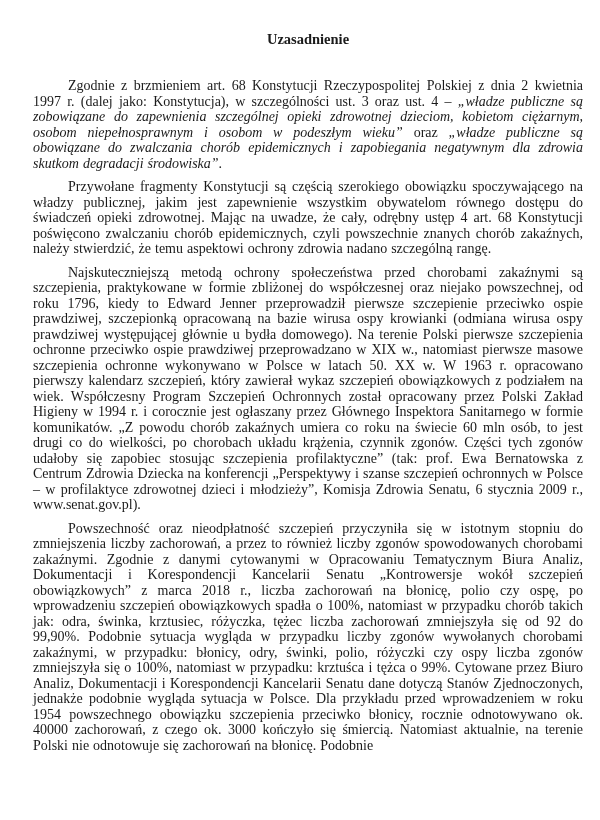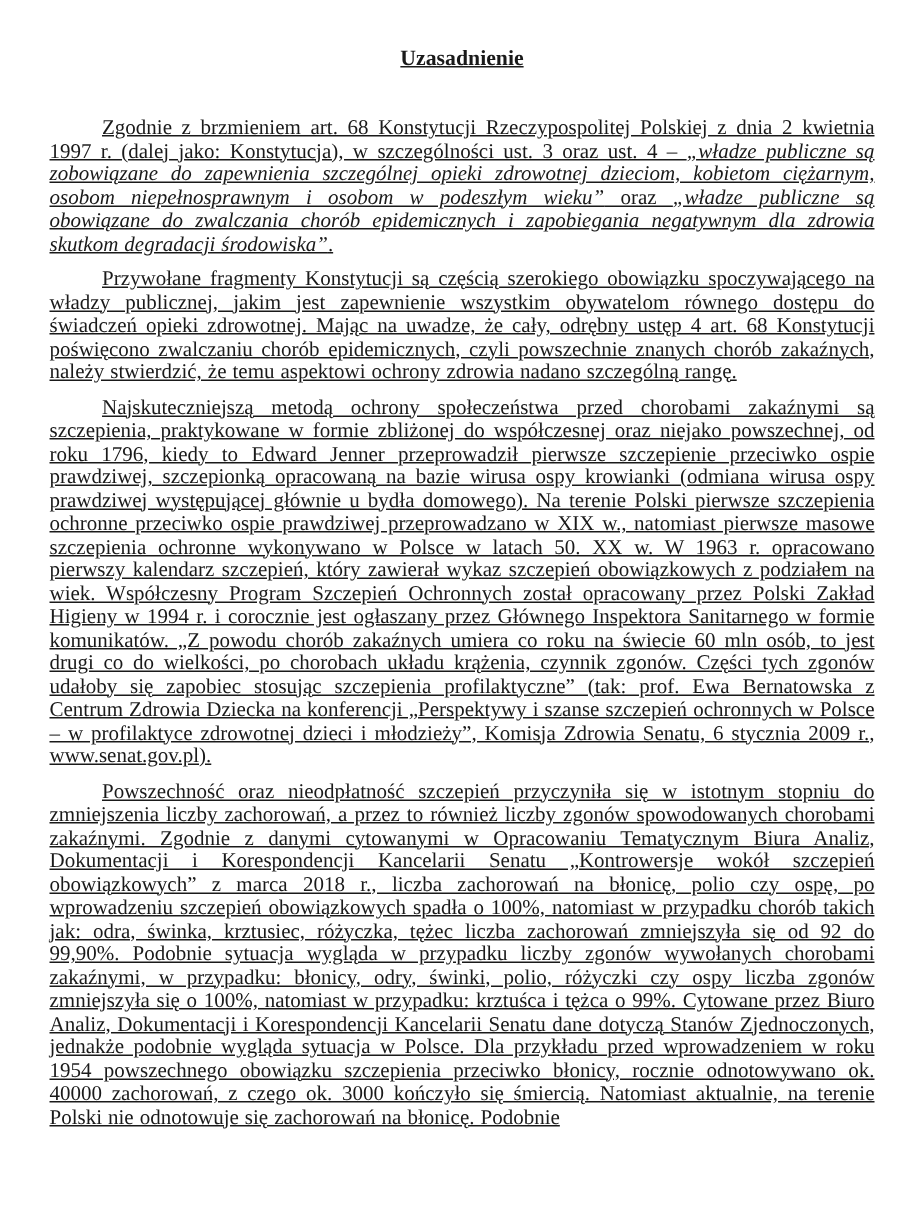--- a/index.html
+++ b/index.html
@@ -12,21 +12,20 @@
     width: 600px;
     height: 820px;
     box-sizing: border-box;
     background: #ffffff;
     padding: 31px 17px 0 33px;
     font-family: "Liberation Serif", serif;
     font-size: 14px;
     line-height: 15.5px;
     color: #1a1a1a;
     overflow: hidden;
-    text-decoration: underline;
   }
   .doc-title {
     font-size: 14.5px;
     font-weight: bold;
     text-align: center;
     margin: 0 0 31px 0;
     line-height: 16px;
   }
   .section-heading {
     font-weight: bold;

